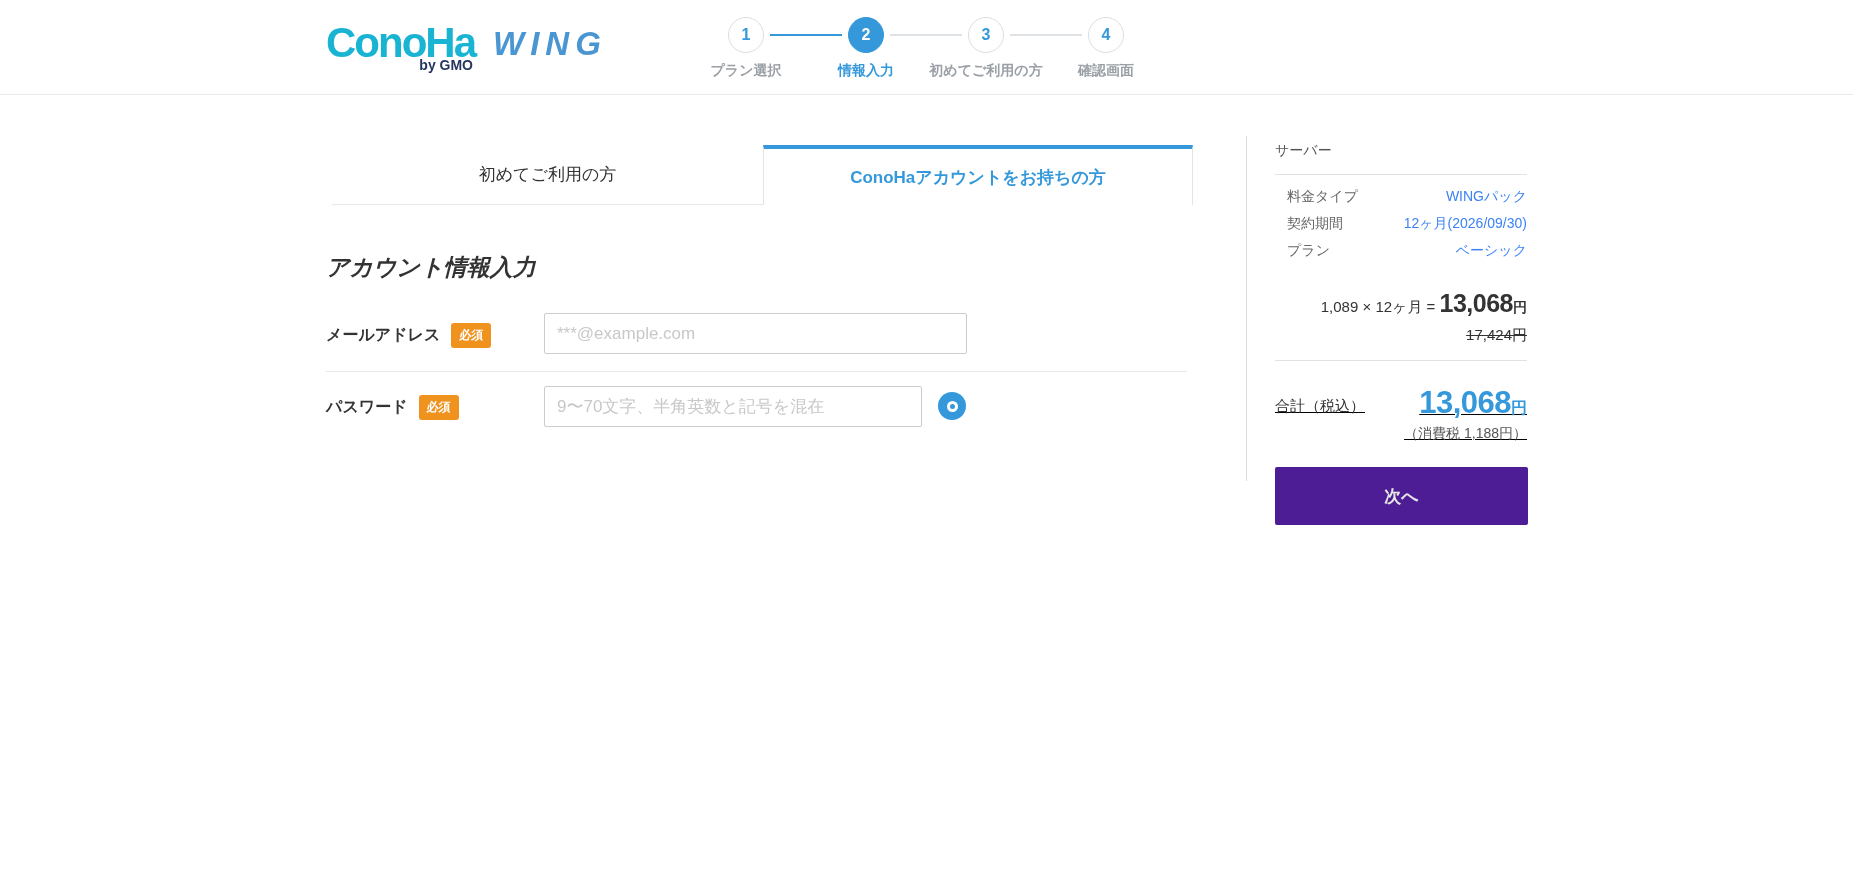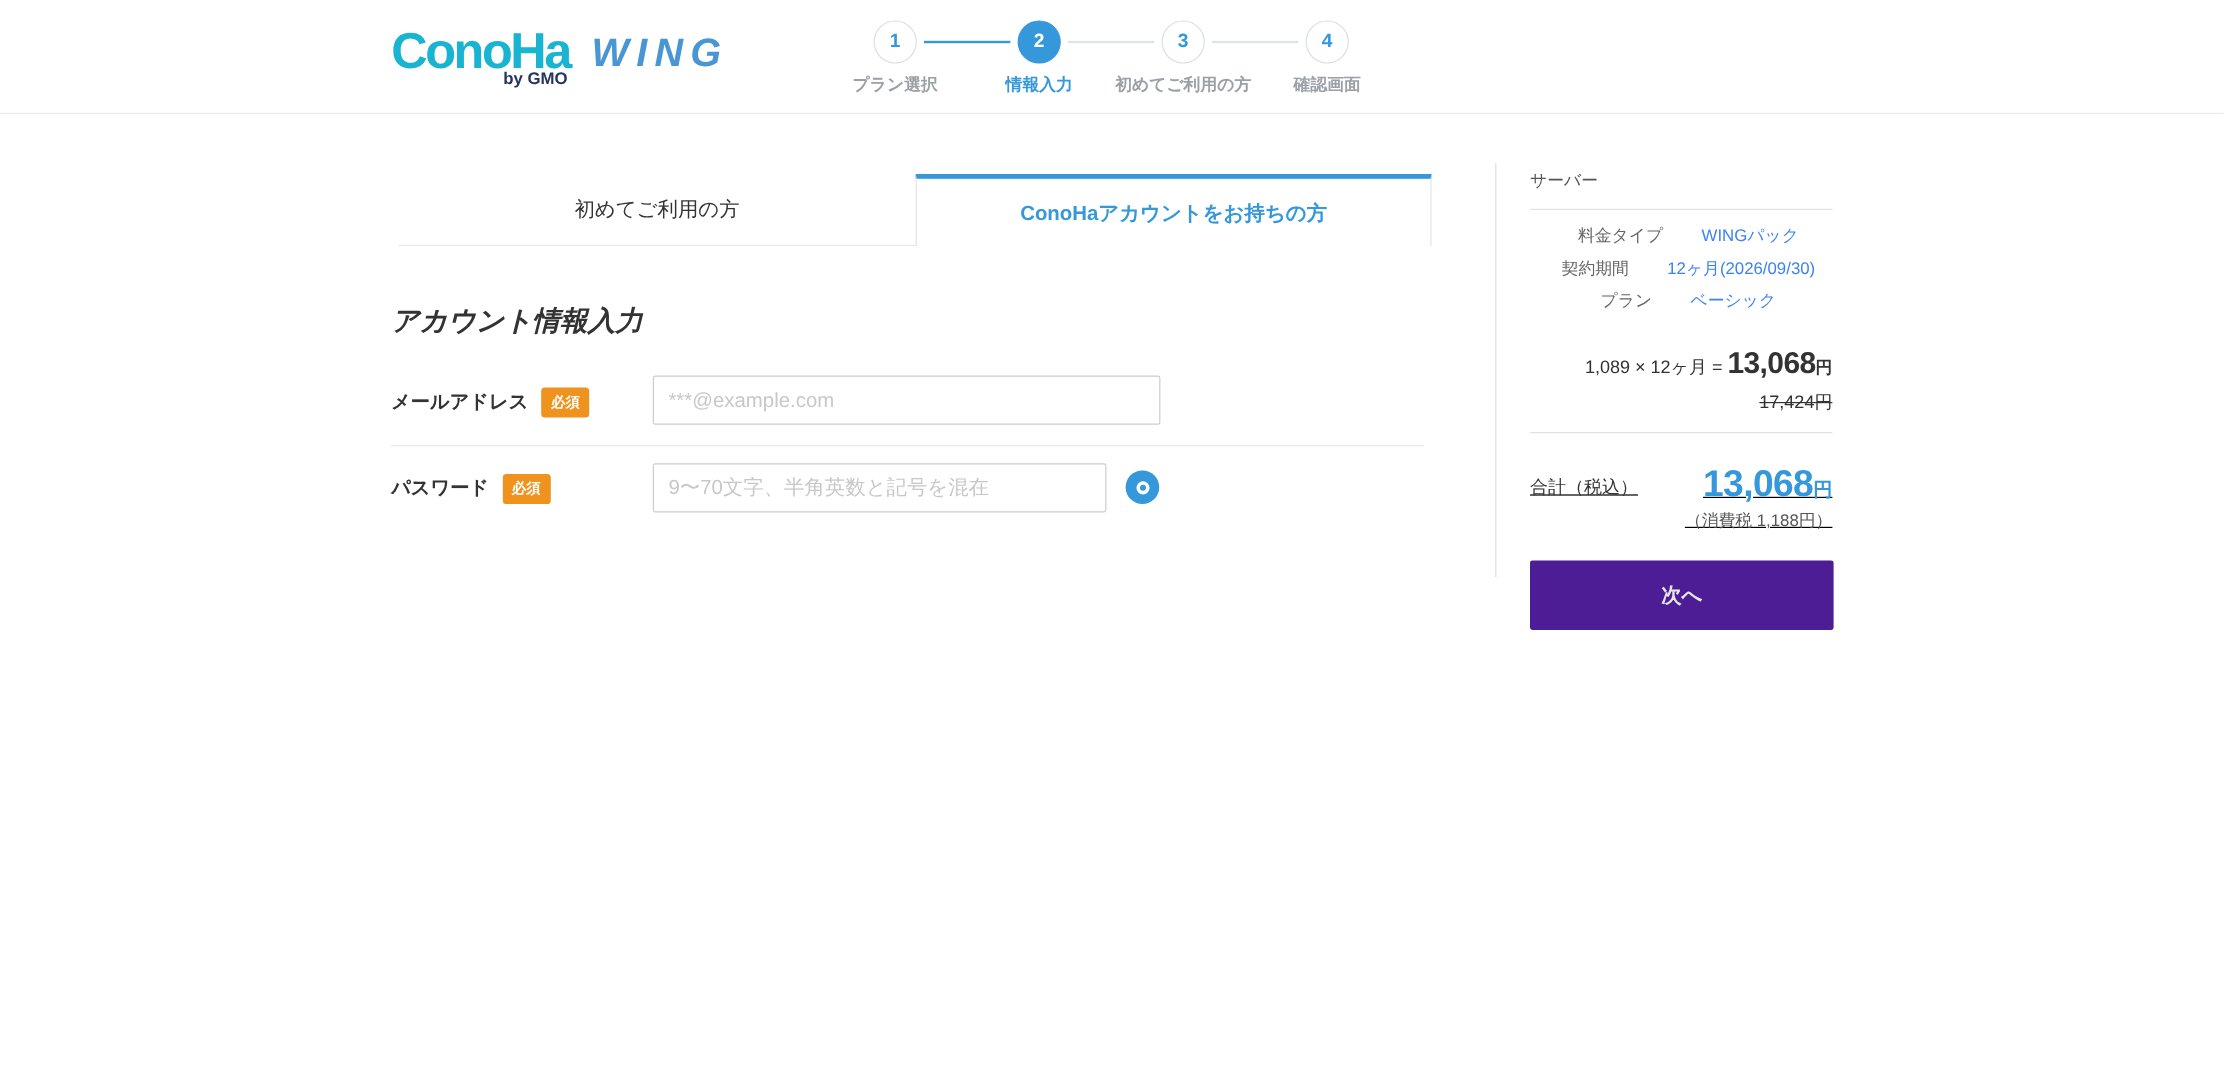--- a/index.html
+++ b/index.html
@@ -54,21 +54,21 @@
   .eye-btn { position:absolute; left:938px; top:392px; width:28px; height:28px;
              border-radius:50%; background:#3498db; border:none; cursor:pointer;
              display:flex; align-items:center; justify-content:center; }
   .eye-ring { width:11px; height:11px; border:3px solid #fff; border-radius:50%; }
 
   
   .sidebar { position:absolute; left:1246px; top:136px; width:281px; height:345px;
              border-left:1px solid #ddd; padding-left:28px; }
   .sb-title { font-size:14px; color:#555; padding:6px 0 14px 0; border-bottom:1px solid #e2e2e2; }
   .sb-rows { padding:13px 0 4px 0; }
-  .sb-row { display:flex; justify-content:center; align-items:center;
+  .sb-row { display:flex; justify-content:space-between; align-items:center;
             font-size:14px; margin-bottom:9px;gap:32px; }
   .sb-row-label { color:#666; padding-left:12px; }
   .sb-row-value { color:#3b82f6; }
   .sb-calc { text-align:right; margin-top:16px; color:#333; }
   .sb-calc-prefix { font-size:15px; }
   .sb-calc-amount { font-size:25px; font-weight:bold; letter-spacing:-0.5px; }
   .sb-calc-unit { font-size:14px; font-weight:bold; }
   .sb-strike { text-align:right; font-size:15px; color:#333; text-decoration:line-through;
                margin-top:8px; padding-bottom:15px; border-bottom:1px solid #e2e2e2; }
   .sb-total { display:flex; justify-content:space-between; align-items:flex-start; margin-top:24px;text-decoration:underline; }

